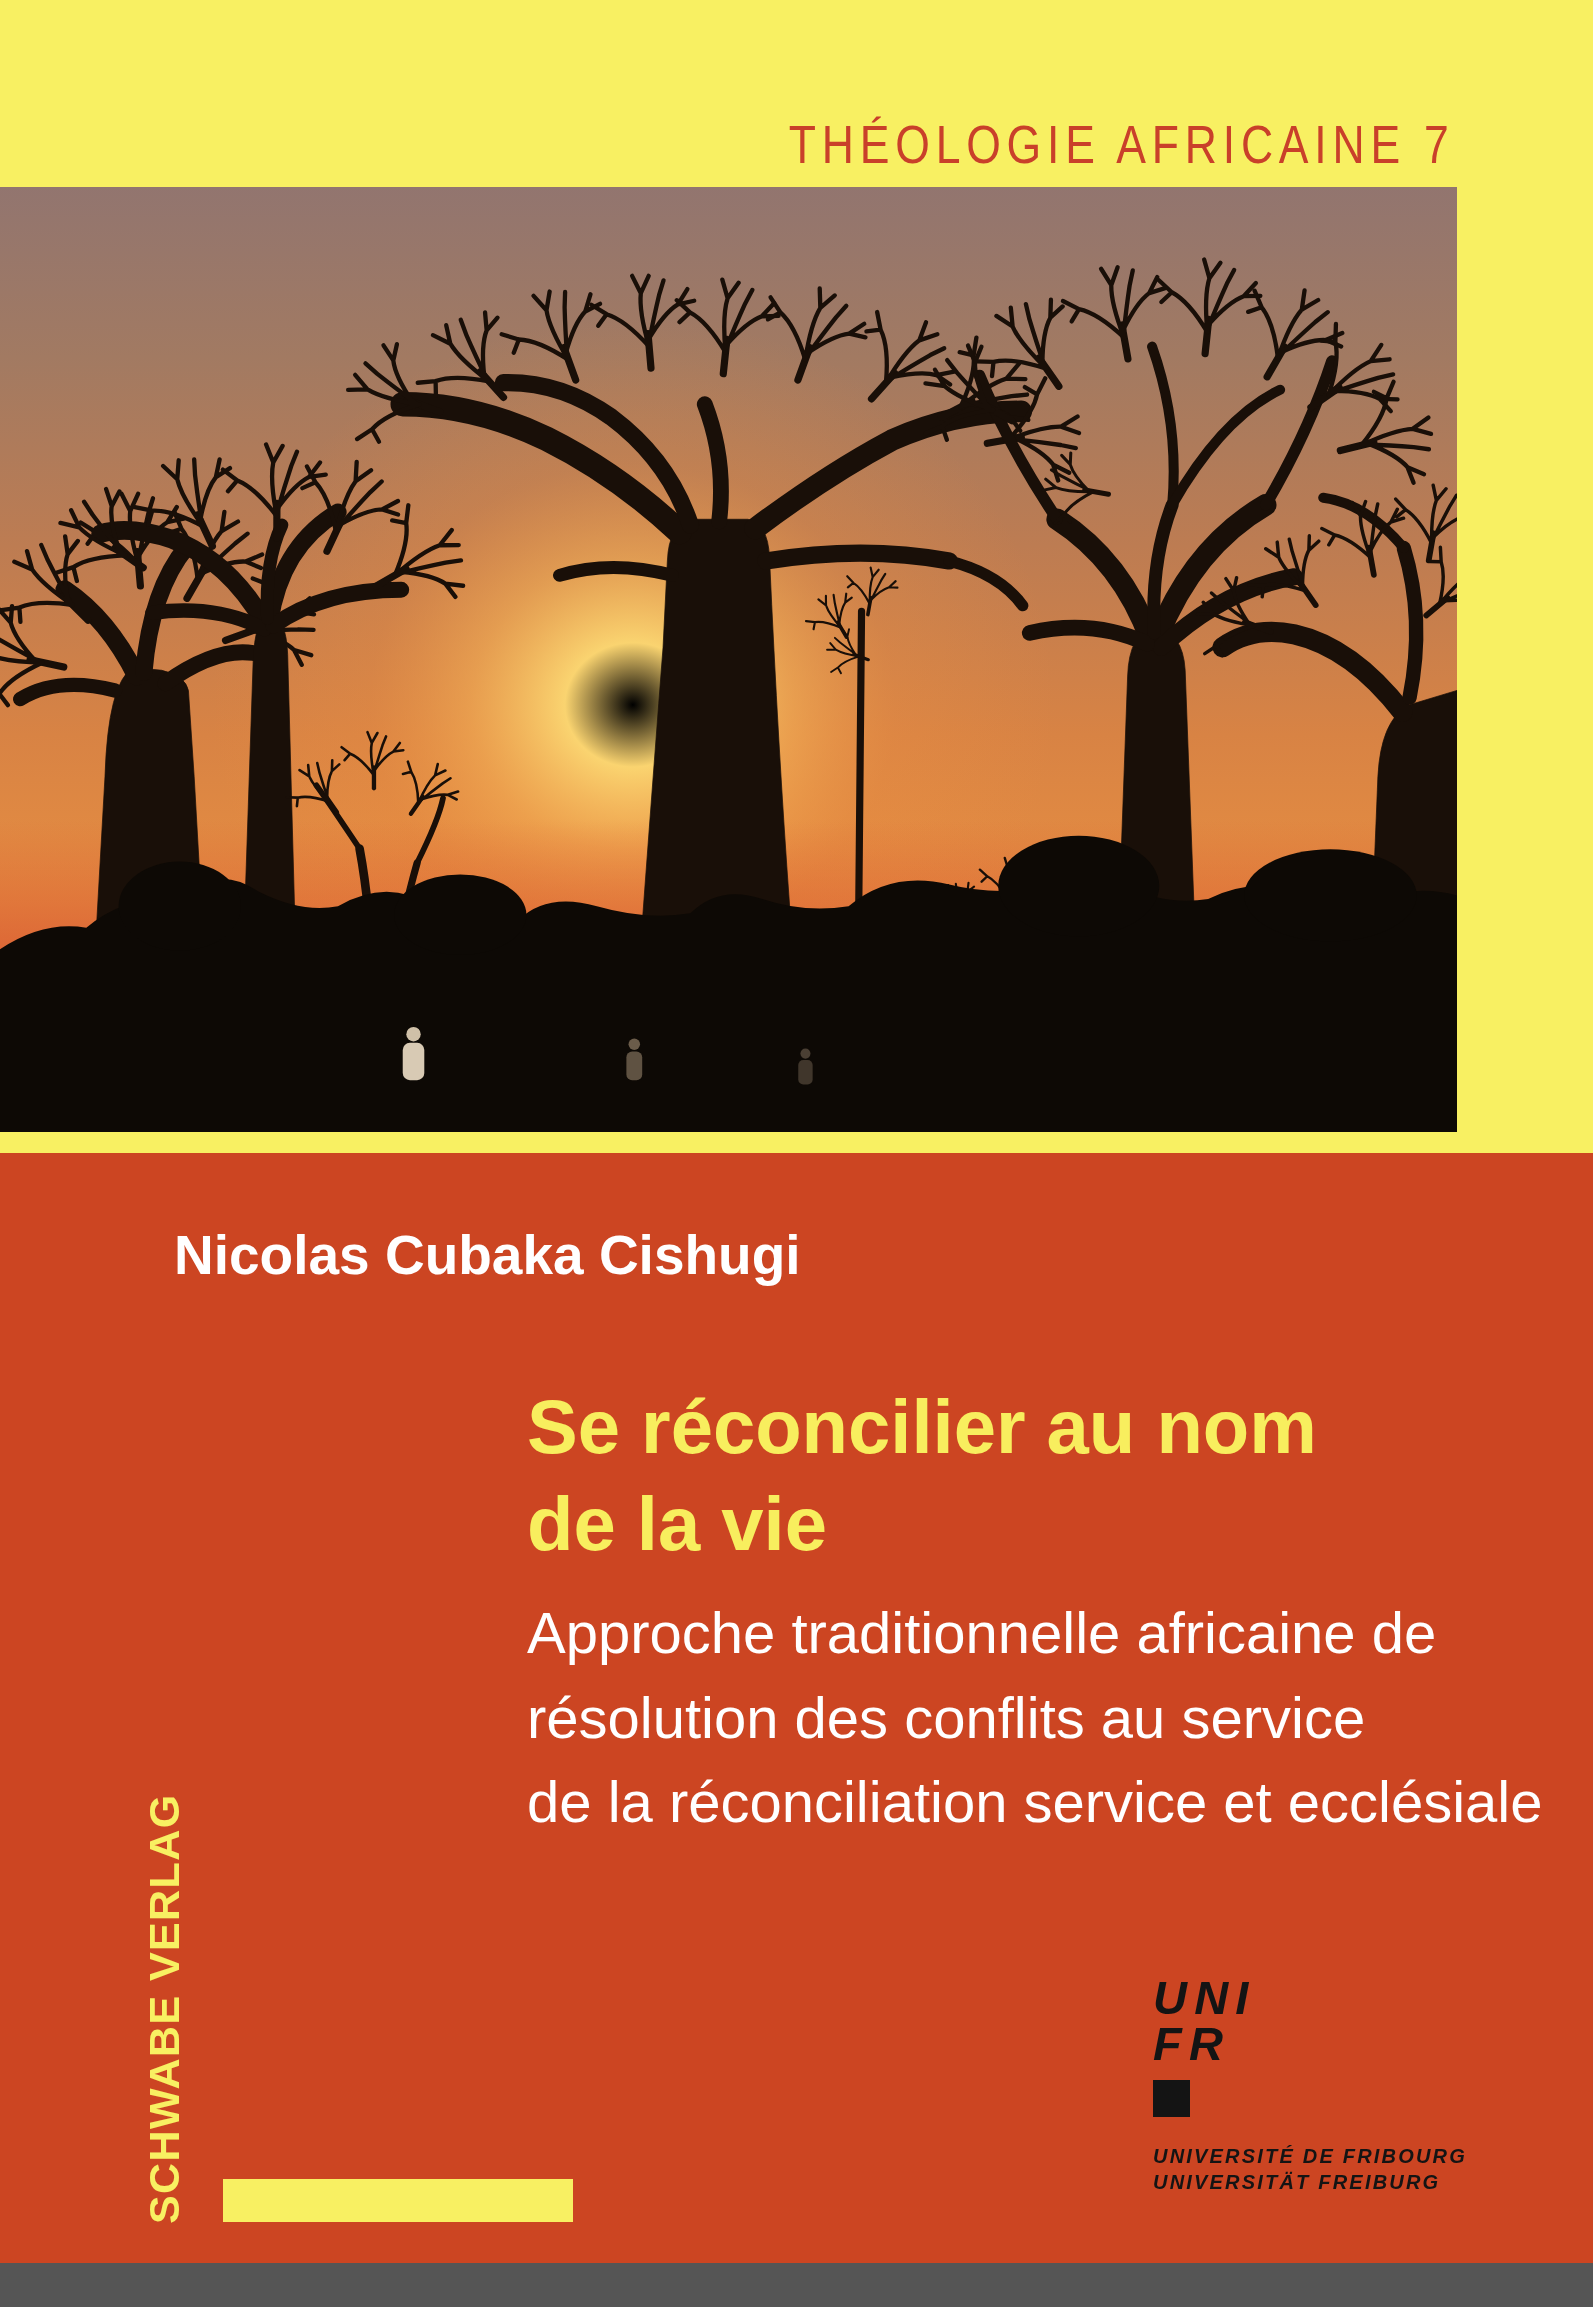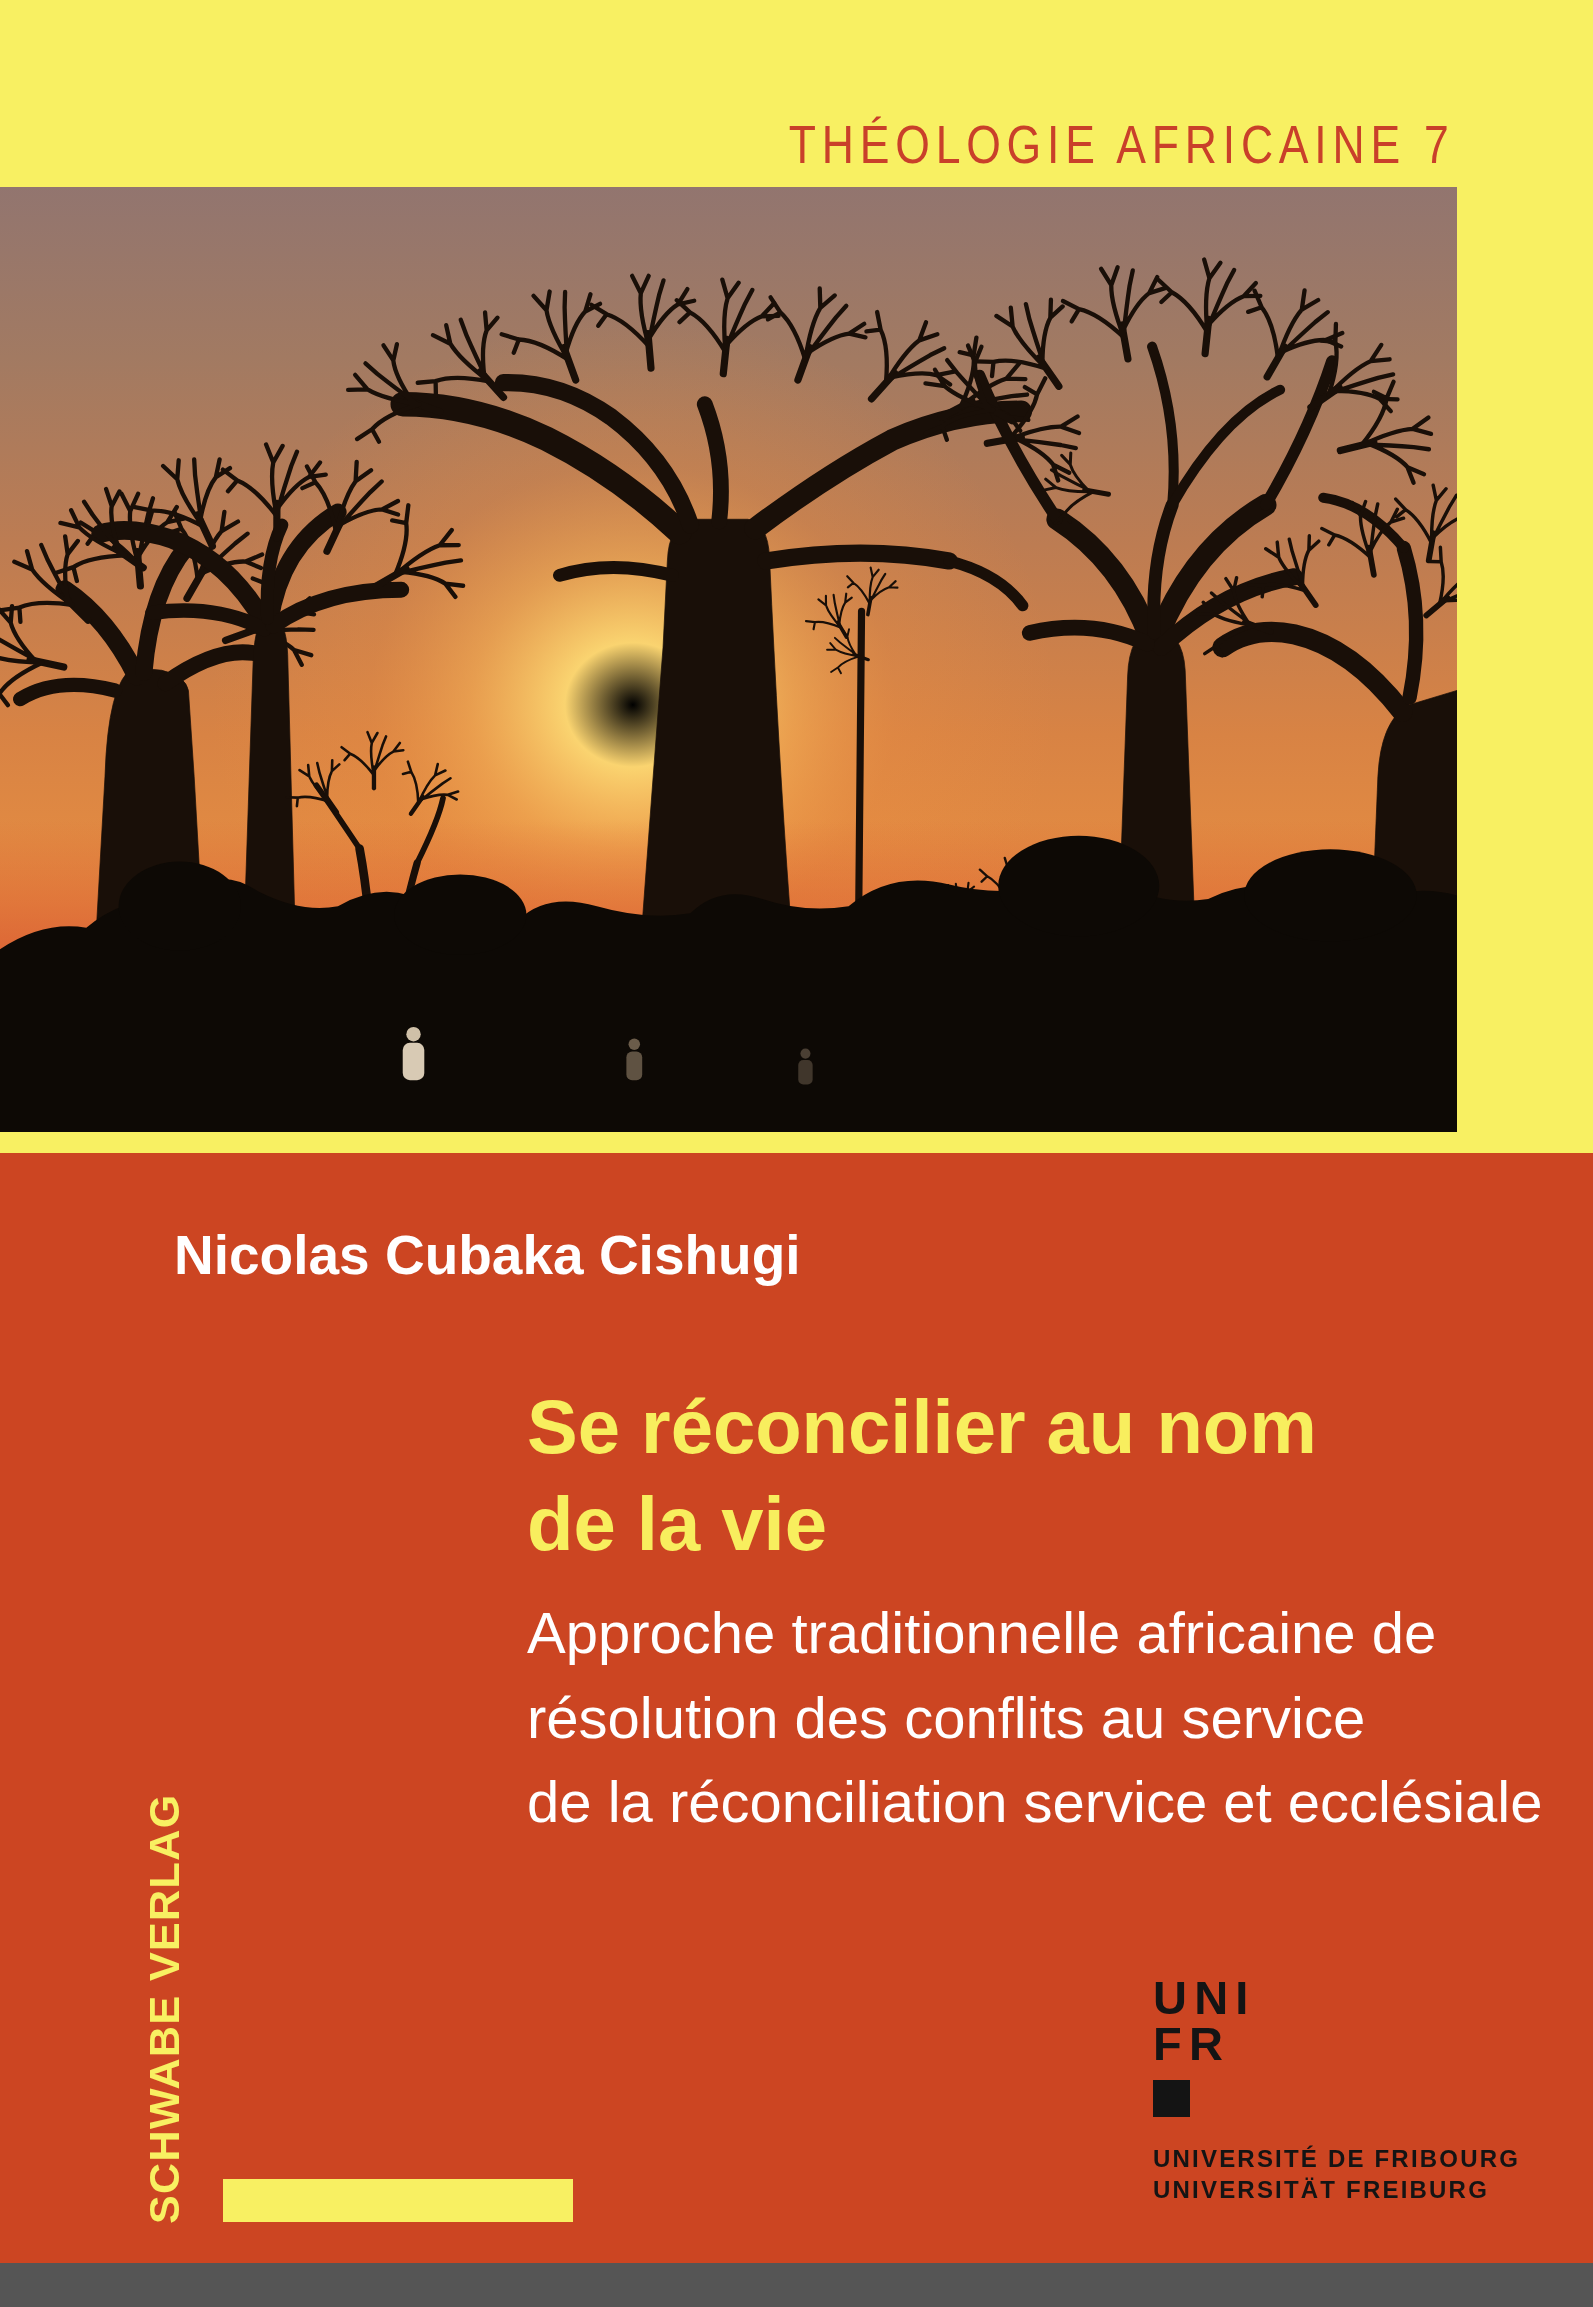--- a/index.html
+++ b/index.html
@@ -46,30 +46,30 @@
     writing-mode:vertical-rl;transform:rotate(180deg);
     font-size:43px;font-weight:bold;letter-spacing:1.4px;color:#f8f062;
     white-space:nowrap;
   }
   .publisher-bar{
     position:absolute;left:223px;top:2179px;width:350px;height:43px;
     background:#f8f062;
   }
   
   .unifr{
-    position:absolute;left:1153px;top:1975px;color:#141414;
+    position:absolute;left:1153px;top:1975px;color:#141414;font-style:italic;
   }
   .unifr .wordmark{
     font-size:47px;font-weight:bold;letter-spacing:7.2px;line-height:0.98;
   }
   .unifr .logo-square{
     width:37px;height:37px;background:#141414;margin-top:13px;
   }
   .unifr .uniname{
-    margin-top:27px;font-size:24px;font-weight:bold;letter-spacing:2.2px;
+    margin-top:27px;font-size:20px;font-weight:bold;letter-spacing:2.2px;
     line-height:1.28;white-space:nowrap;
   }
 </style>
 </head>
 <body>
 
 <div class="cover">
 
   <div class="series-label">THÉOLOGIE AFRICAINE 7</div>
 

